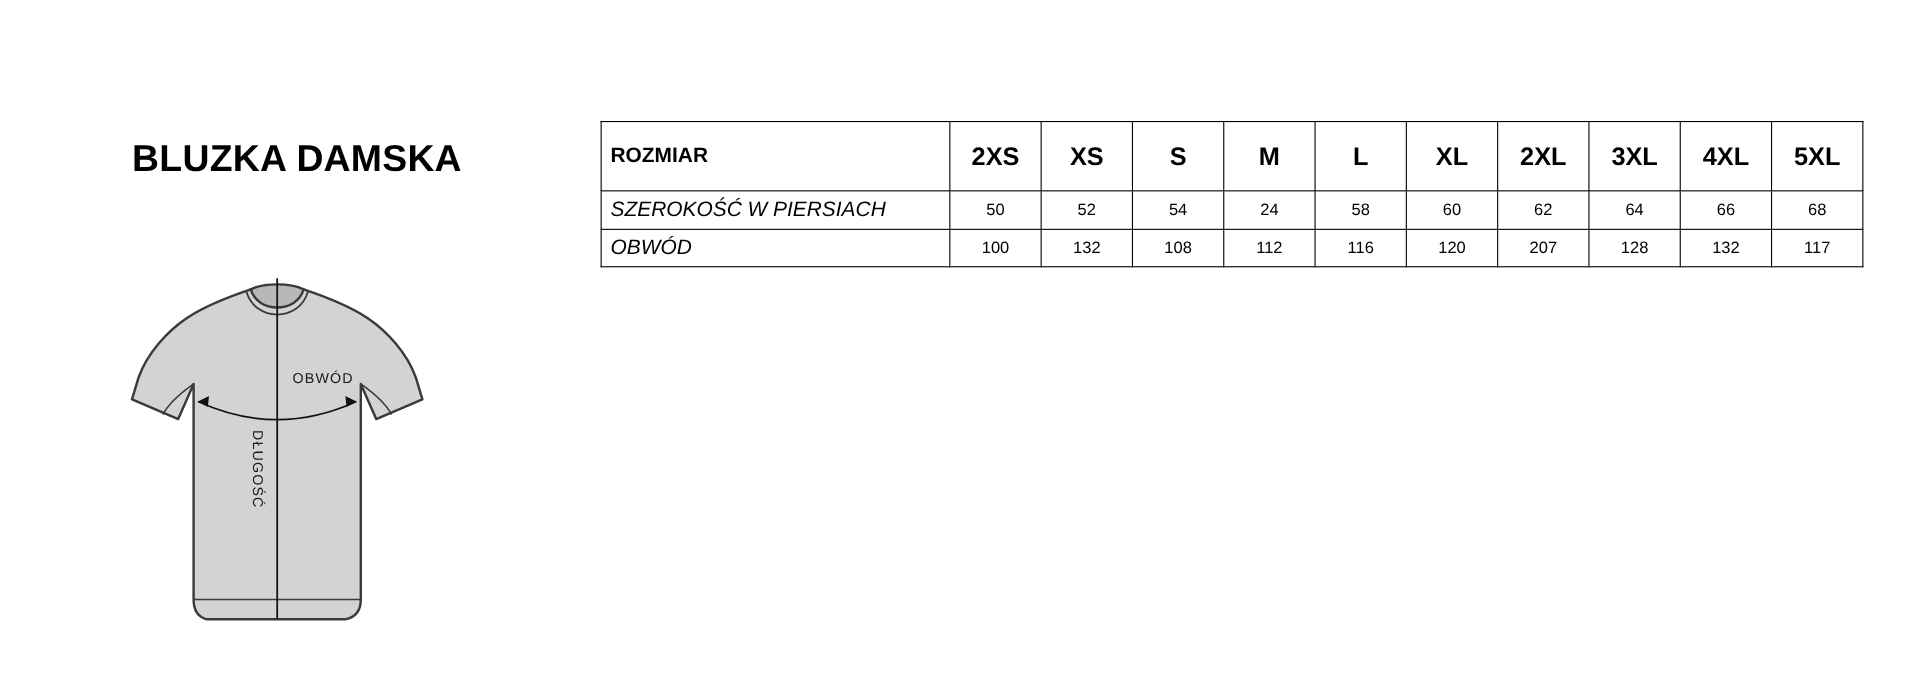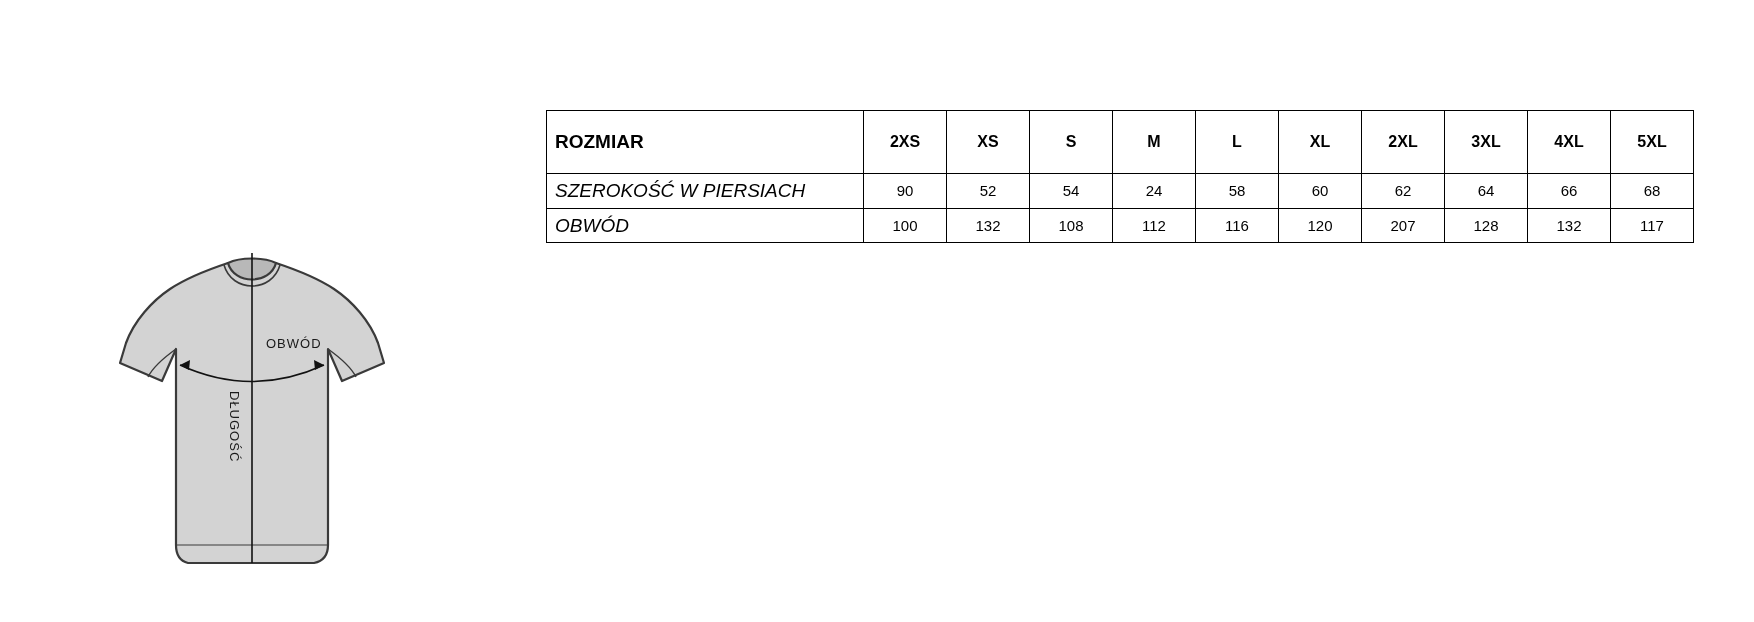--- a/index.html
+++ b/index.html
@@ -88,21 +88,21 @@
     width: 300px;
     text-align: left;
     padding: 20px 8px;
     font-size: 19px;
     font-weight: bold;
   }
   .size-head {
     width: 78px;
     text-align: center;
     padding: 3px 2px;
-    font-size: 16px;
+    font-size: 23px;
     font-weight: bold;
     margin-top: 26px;
   }
   .row-label {
     text-align: left;
     padding: 4px 8px;
     font-size: 19px;
     font-weight: normal;
     line-height: 1.35;
     font-style: italic;
@@ -112,20 +112,21 @@
     font-size: 15px;
     padding: 4px 2px;
   }
 </style>
 </head>
 <body>
 
 <div id="left-panel">
 
   <div id="product-title">
+    <div>BLUZKA DAMSKA</div>
   </div>
 
   <div id="shirt-figure">
     <svg width="320" height="340" viewBox="0 0 320 340" xmlns="http://www.w3.org/2000/svg">
 
       <path d="M110 18 C 92 24, 70 32, 52 44 C 34 56, 16 76, 8 98 L 2 118 L 44 136 L 58 104 L 58 300 C 58 310, 62 316, 70 318 L 196 318 C 206 316, 210 310, 210 300 L 210 104 L 224 136 L 266 118 L 260 98 C 252 76, 234 56, 216 44 C 198 32, 176 24, 158 18 Z" fill="#d3d3d3" stroke="#3a3a3a" stroke-width="2.2" stroke-linejoin="round"></path>
 
       <path d="M110 18 C 116 40, 152 40, 158 18 C 146 12, 122 12, 110 18 Z" fill="#b8b8b8" stroke="#3a3a3a" stroke-width="2.2"></path>
       <path d="M106 20 C 114 48, 154 48, 162 20" fill="none" stroke="#3a3a3a" stroke-width="1.6"></path>
 
@@ -159,21 +160,21 @@
         <th class="size-head">XL</th>
         <th class="size-head">2XL</th>
         <th class="size-head">3XL</th>
         <th class="size-head">4XL</th>
         <th class="size-head">5XL</th>
       </tr>
     </thead>
     <tbody>
       <tr>
         <td class="row-label">SZEROKOŚĆ W PIERSIACH</td>
-        <td class="val">90</td>
+        <td class="val">50</td>
         <td class="val">52</td>
         <td class="val">54</td>
         <td class="val">24</td>
         <td class="val">58</td>
         <td class="val">60</td>
         <td class="val">62</td>
         <td class="val">64</td>
         <td class="val">66</td>
         <td class="val">68</td>
       </tr>

